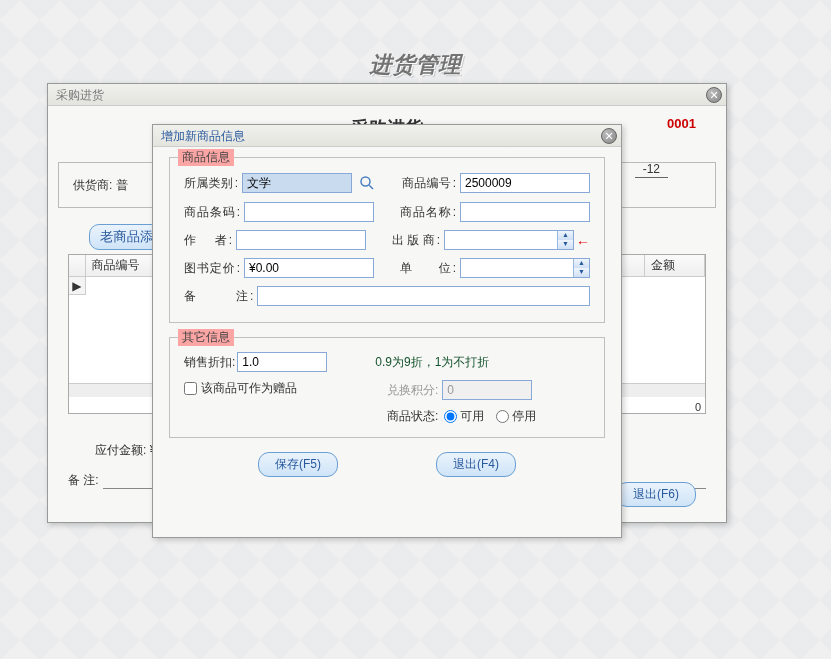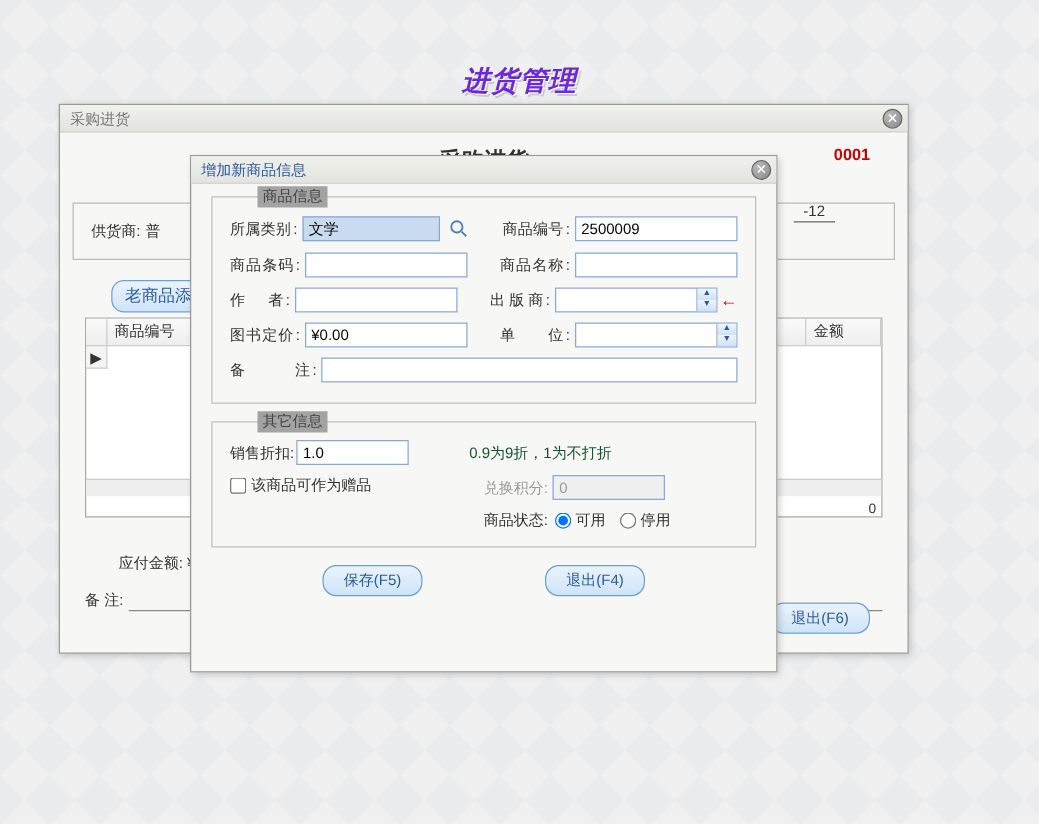--- a/index.html
+++ b/index.html
@@ -17,21 +17,21 @@
   position: relative;
   overflow: hidden;
   color: #333;
 }
 .page-title {
   position: absolute;
   top: 50px; left: 0; right: 0;
   text-align: center;
   font-size: 22px;
   font-weight: bold;
-  color: #6d28d9;
+  color: #737373;
   text-shadow: 1px 1px 0 #fff, 2px 2px 0 rgba(0,0,0,0.15);
   font-style: italic;
   letter-spacing: 1px;
 }
 .win {
   position: absolute;
   background: #f7f7f5;
   border: 1px solid #999;
   box-shadow: 2px 2px 6px rgba(0,0,0,0.2);
 }
@@ -145,23 +145,22 @@
 .fg-body { padding: 6px 16px 10px 16px; }
 .group {
   border: 1px solid #c0c0c0;
   padding: 14px 14px 16px 14px;
   margin-top: 4px;
   position: relative;
   background: #f7f7f5;
 }
 .group-label {
   position: absolute; top: -9px; left: 8px;
-  background: #a3a3a3; padding: 0 4px;
+  background: #fca5a5; padding: 0 4px;
   color: #444;
-  margin-left: 28px;
 }
 .row { display: flex; align-items: center; margin-bottom: 8px; }
 .lbl { width: 64px; text-align: justify; text-align-last: justify; margin-right: 2px; color: #333; }
 .colon { margin-right: 4px; }
 .txt {
   border: 1px solid #88a8d8;
   height: 20px;
   padding: 1px 4px;
   font-size: 12px;
   background: #fff;

